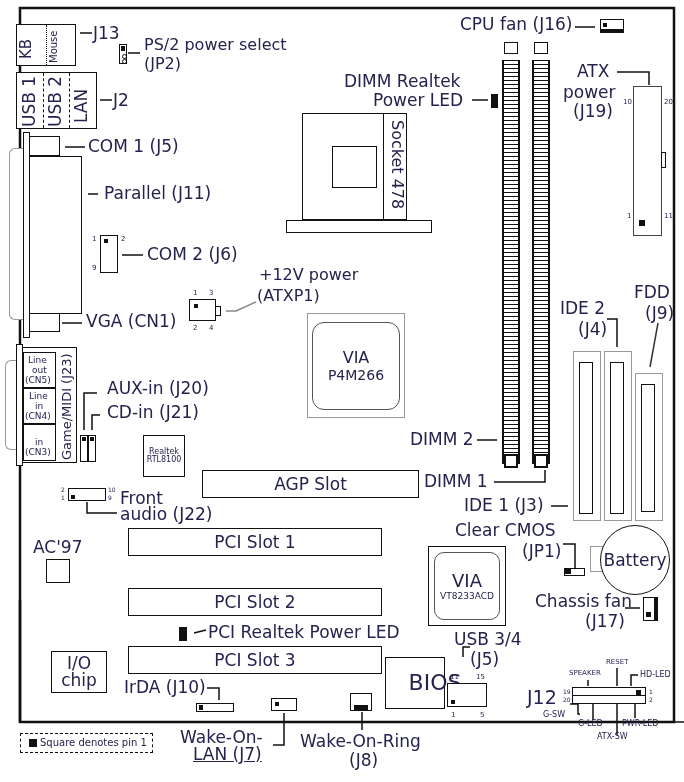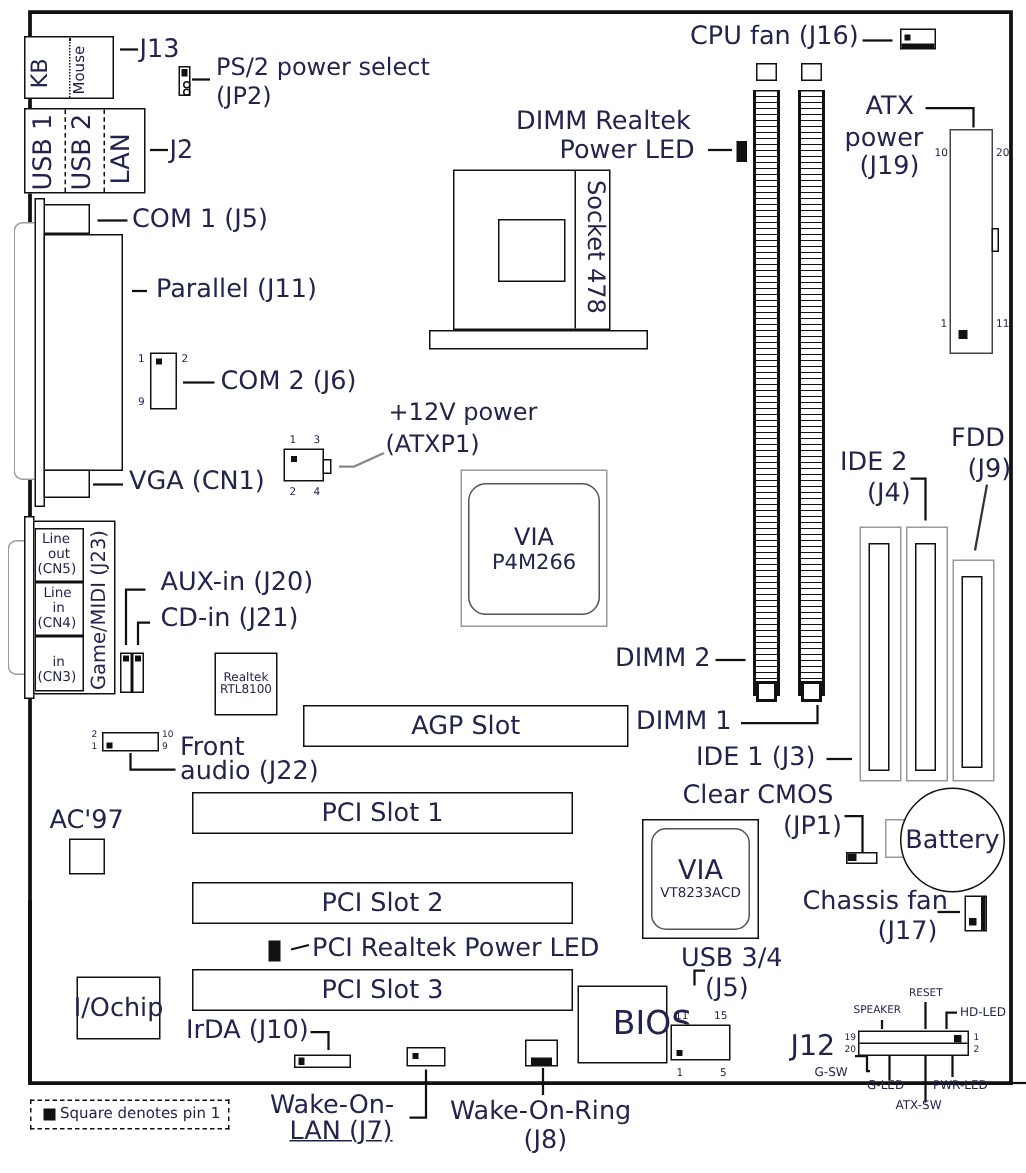--- a/index.html
+++ b/index.html
@@ -275,21 +275,21 @@
   <span class="lbl" style="position:static;font-size:17px;">Battery</span>
 </div>
 
 <div class="lbl" style="left:535px;top:593px;font-size:17px;">Chassis fan</div>
 <div class="lbl" style="left:585px;top:613px;font-size:17px;">(J17)</div>
 <div class="box" style="left:643px;top:597px;width:15px;height:24px;">
   <div class="abs" style="left:2px;top:14px;width:5px;height:5px;background:#111;"></div>
   <div class="abs" style="right:0;top:0;width:3px;height:100%;background:#111;"></div>
 </div>
 
-<div class="box ctr" style="left:51px;top:651px;width:56px;height:42px;flex-direction:row;border-width:1px;justify-content:center;">
+<div class="box ctr" style="left:51px;top:651px;width:56px;height:42px;flex-direction:column;border-width:1px;justify-content:center;">
   <div class="lbl" style="position:static;font-size:17px;">I/O</div>
   <div class="lbl" style="position:static;font-size:17px;">chip</div>
 </div>
 
 <div class="lbl" style="left:124px;top:679px;font-size:17px;">IrDA (J10)</div>
 <div class="box" style="left:196px;top:703px;width:38px;height:9px;">
   <div class="abs" style="left:2px;top:1px;width:4px;height:5px;background:#111;"></div>
 </div>
 
 <div class="box" style="left:271px;top:698px;width:26px;height:13px;">

